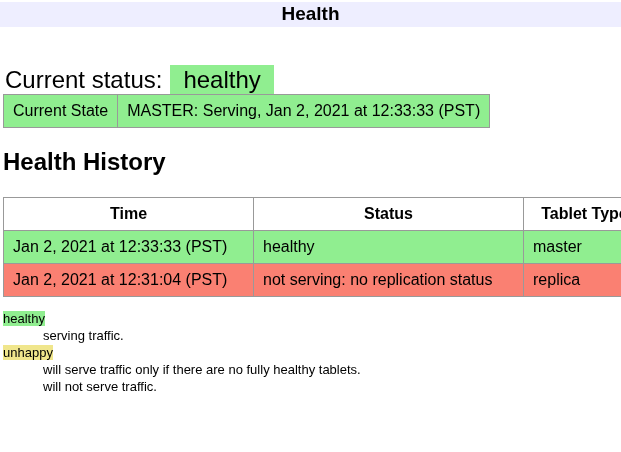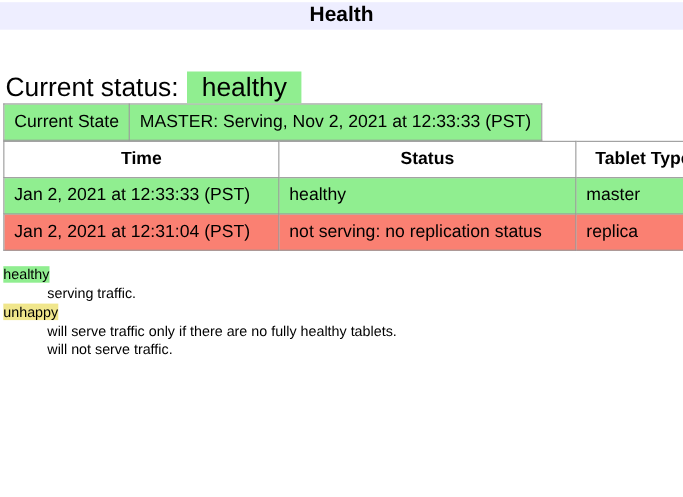--- a/index.html
+++ b/index.html
@@ -72,25 +72,26 @@
 
   <div class="current-status">
     <span>Current status:</span><span class="status-pill healthy">healthy</span>
   </div>
 
 
   <table class="details-table">
     <tbody>
       <tr class="healthy">
         <td>Current State</td>
-        <td>MASTER: Serving, Nov 2, 2021 at 12:33:33 (PST)</td>
+        <td>MASTER: Serving, Jan 2, 2021 at 12:33:33 (PST)</td>
       </tr>
     </tbody>
   </table>
 
+  <h2 class="section-heading">Health History</h2>
 
   <table class="history-table">
     <thead>
       <tr>
         <th class="col-time">Time</th>
         <th class="col-status">Status</th>
         <th class="col-type">Tablet Type</th>
       </tr>
     </thead>
     <tbody>

